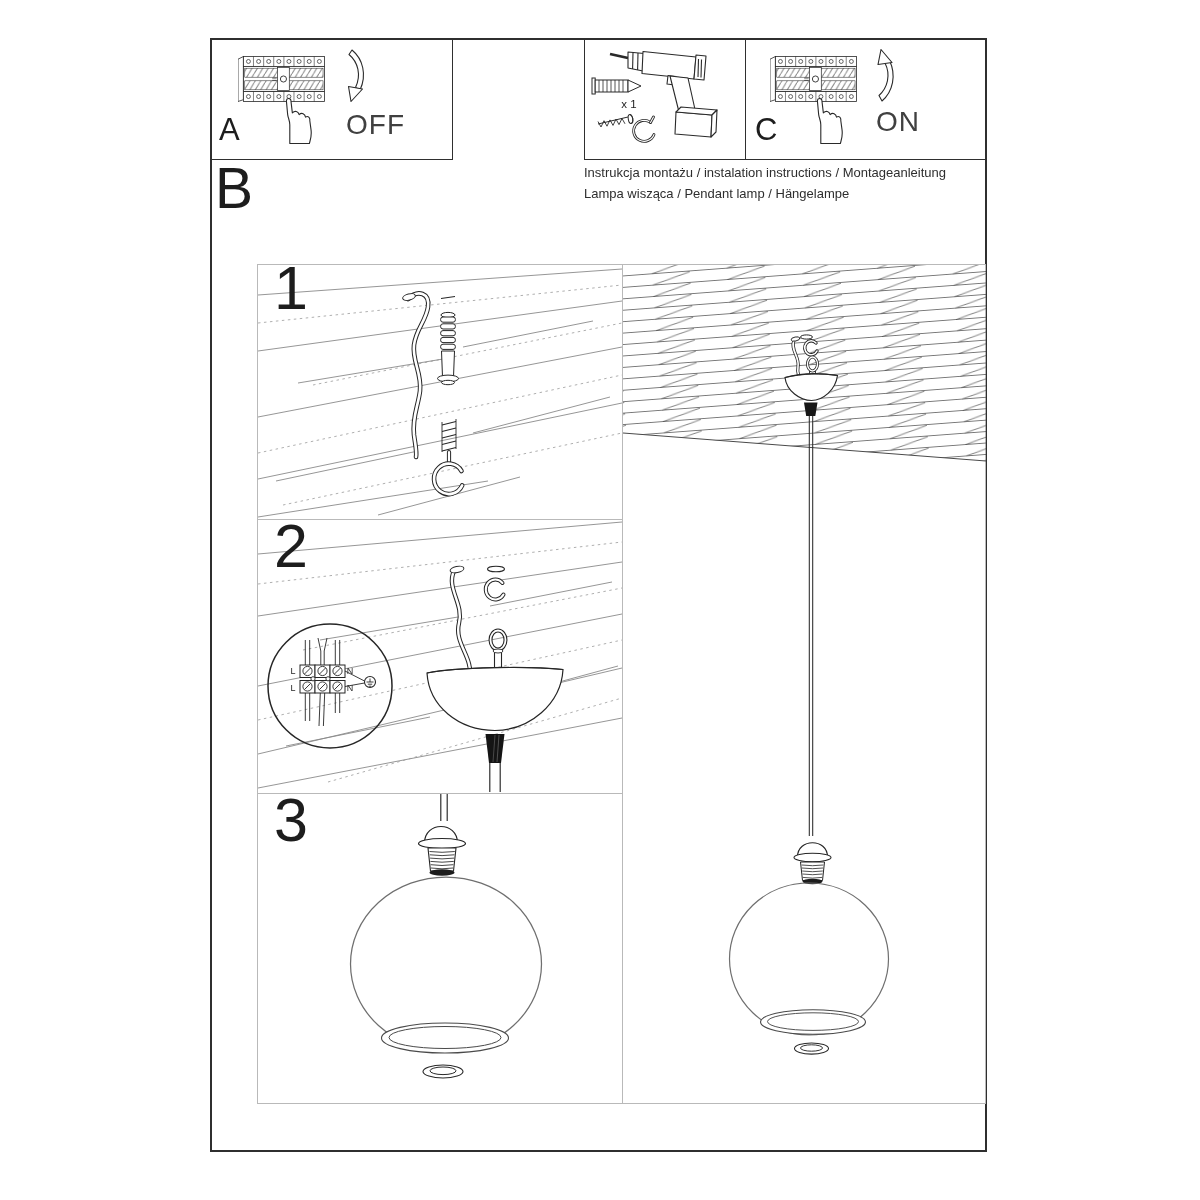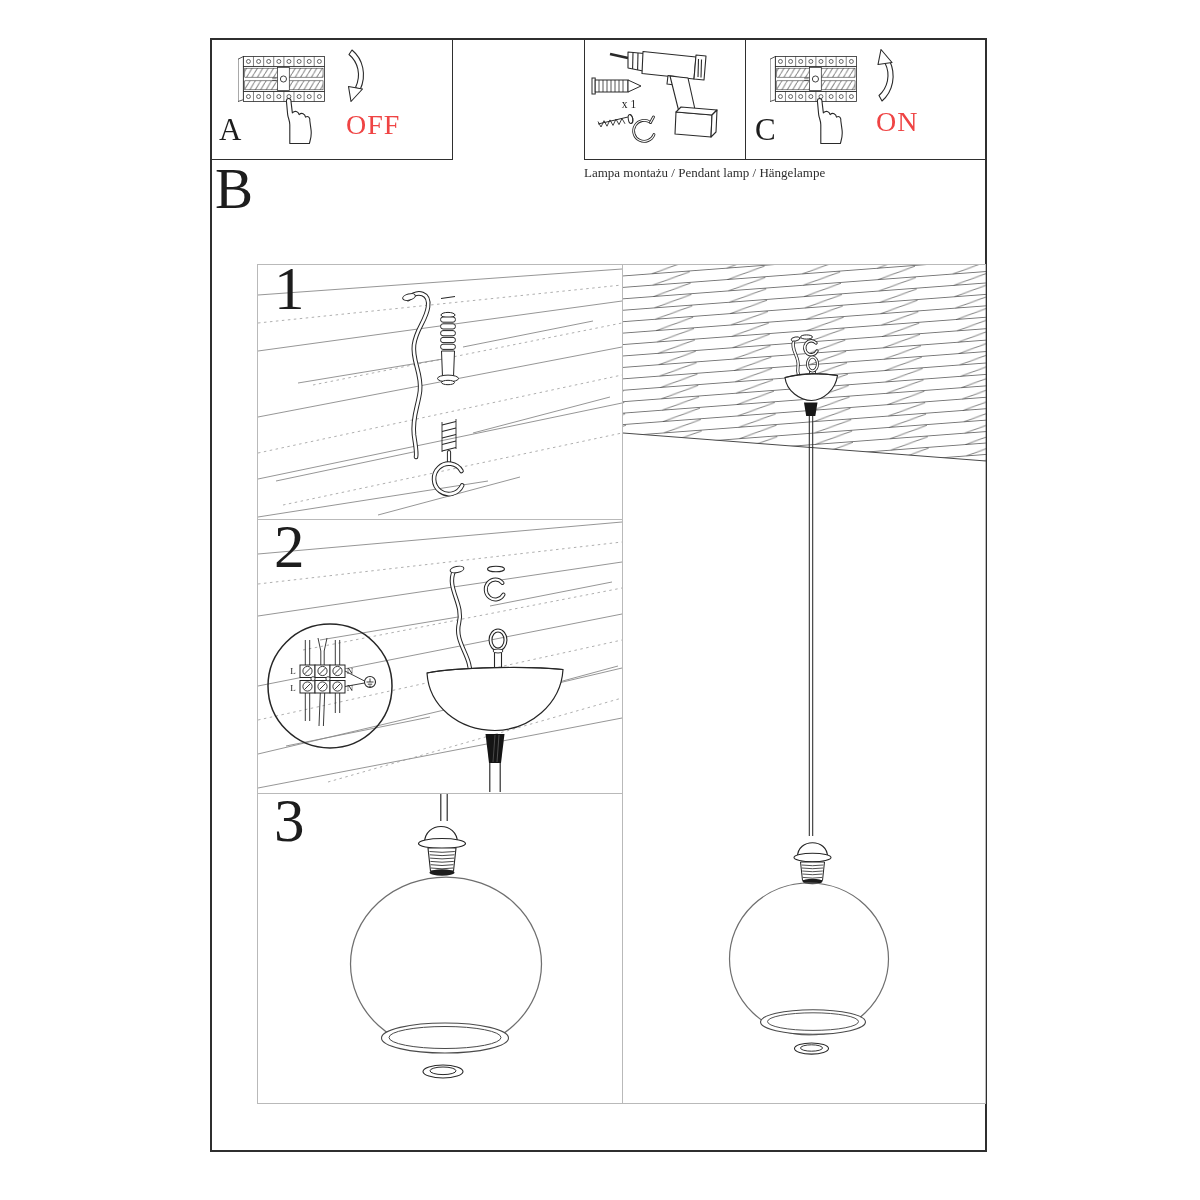--- a/index.html
+++ b/index.html
@@ -1,31 +1,31 @@
 <!DOCTYPE html>
 <html><head>
 <meta charset="utf-8">
 <style>
   html,body{margin:0;padding:0;background:#ffffff;}
   .sheet{position:relative;width:1200px;height:1200px;background:#fff;overflow:hidden;
-         font-family:Liberation Serif, serif;color:#1d1d1d;}
+         font-family:Liberation Sans, sans-serif;color:#1d1d1d;}
   .abs{position:absolute;}
   .page-border{left:210px;top:38px;width:777px;height:1114px;border:2px solid #2f2f2f;box-sizing:border-box;}
   .box-a{left:210px;top:38px;width:243px;height:122px;border-right:1.5px solid #2f2f2f;border-bottom:1.5px solid #2f2f2f;box-sizing:border-box;}
   .box-tools{left:584px;top:38px;width:162px;height:122px;border-left:1.5px solid #2f2f2f;border-right:1.5px solid #2f2f2f;border-bottom:1.5px solid #2f2f2f;box-sizing:border-box;}
   .box-c{left:746px;top:38px;width:241px;height:122px;border-bottom:1.5px solid #2f2f2f;box-sizing:border-box;}
   .cell-svg{position:absolute;}
   .frame{left:257px;top:264px;width:729px;height:840px;border:1px solid #b9b9b9;box-sizing:border-box;}
   .vdivider{left:622px;top:264px;width:1px;height:840px;background:#b9b9b9;}
   .hsep1{left:257px;top:519px;width:366px;height:1px;background:#b9b9b9;}
   .hsep2{left:257px;top:793px;width:366px;height:1px;background:#b9b9b9;}
   .big-letter{font-size:57px;color:#1d1d1d;line-height:1;}
   .step-num{font-size:61px;color:#1d1d1d;line-height:1;}
   .box-letter{font-size:31px;color:#1d1d1d;line-height:1;}
-  .switch-word{font-size:28px;color:#ef4444;line-height:1;letter-spacing:1px;}
+  .switch-word{font-size:28px;color:#404040;line-height:1;letter-spacing:1px;}
   .captions{left:584px;top:163px;width:410px;font-size:13px;line-height:20.5px;color:#2e2e2e;}
   .captions p{margin:0;}
   svg{display:block;}
 </style>
 </head>
 <body>
 
 <div class="sheet">
 
   <svg width="0" height="0" style="position:absolute" aria-hidden="true">
@@ -169,21 +169,22 @@
       <polygon points="146,24.5 135,11.5 132,26.5"></polygon>
     </g>
   </svg>
 
   <div class="abs box-letter" style="left:219px;top:114px">A</div>
   <div class="abs switch-word" style="left:346px;top:111px">OFF</div>
   <div class="abs box-letter" style="left:755px;top:114px">C</div>
   <div class="abs switch-word" style="left:876px;top:108px">ON</div>
 
   <div class="abs captions">
-    <p>Lampa montażu / Pendant lamp / Hängelampe</p>
+    <p>Instrukcja montażu / instalation instructions / Montageanleitung</p>
+    <p>Lampa wisząca / Pendant lamp / Hängelampe</p>
   </div>
 
   <div class="abs big-letter" style="left:215px;top:160px">B</div>
 
   <div class="abs frame"></div>
   <div class="abs vdivider"></div>
   <div class="abs hsep1"></div>
   <div class="abs hsep2"></div>
 
   <svg class="cell-svg" style="left:258px;top:265px" width="364" height="254" viewBox="0 0 364 254">

